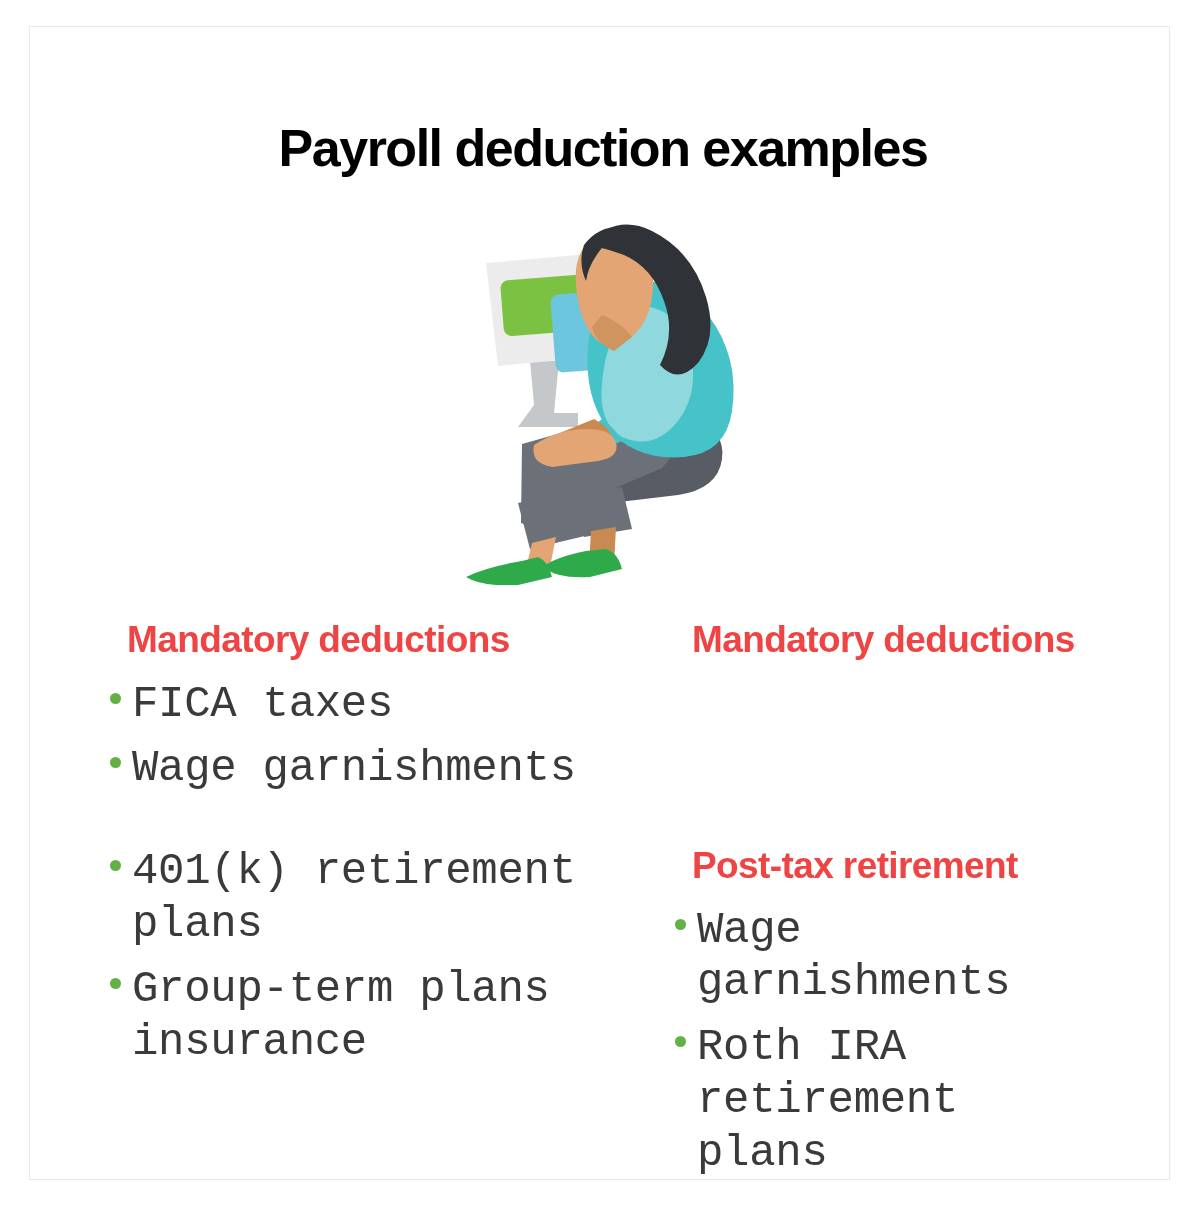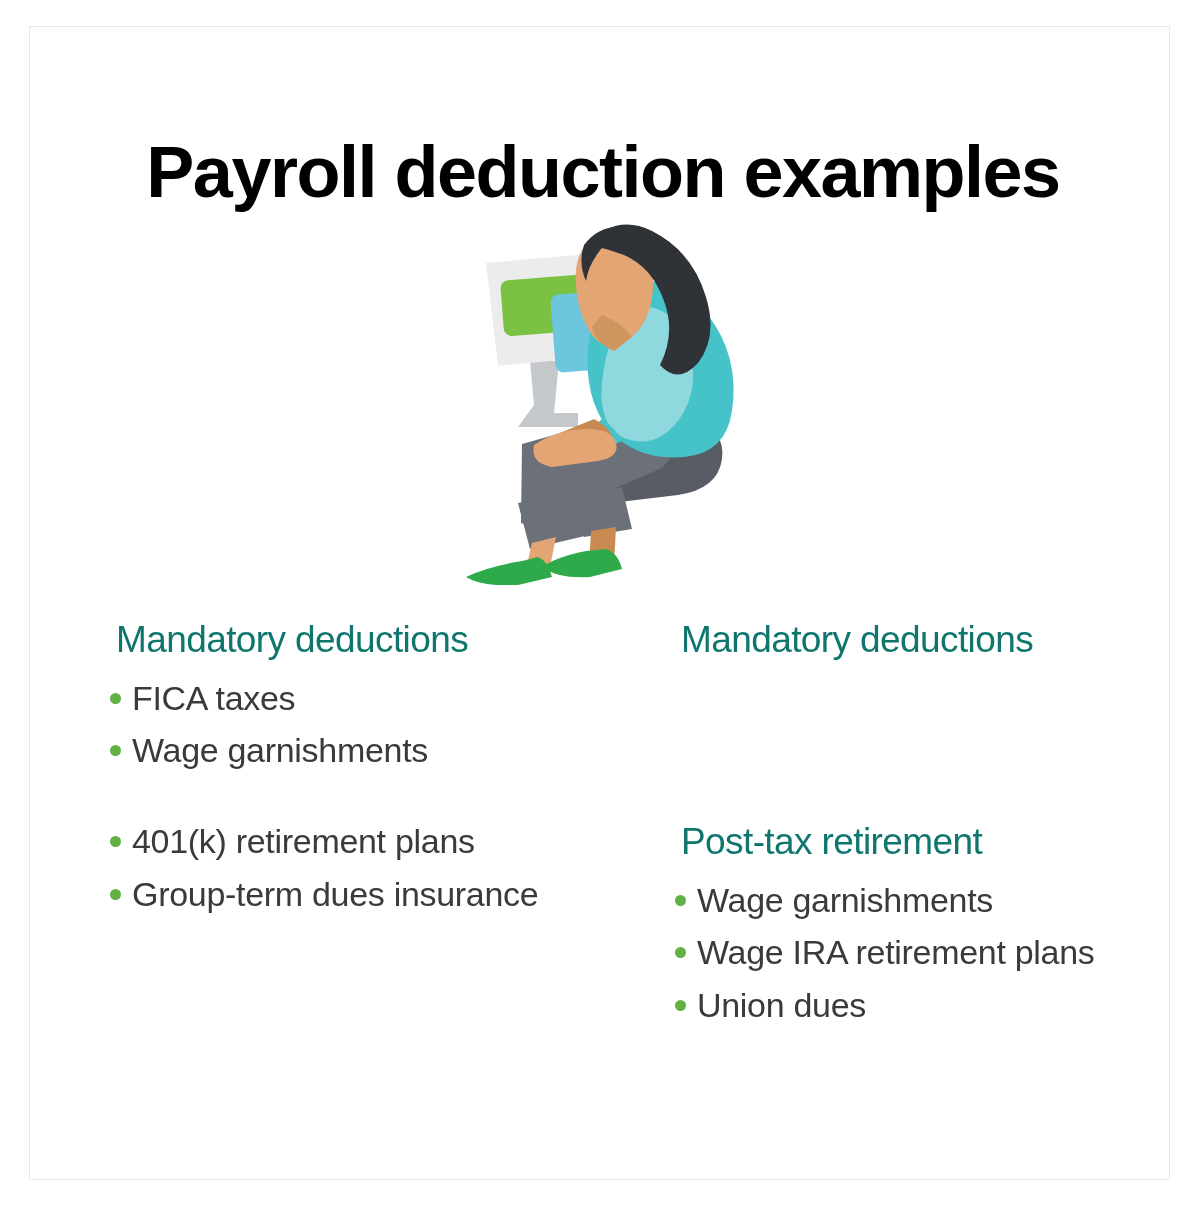--- a/index.html
+++ b/index.html
@@ -25,21 +25,21 @@
     box-sizing: border-box;
     overflow: hidden;
   }
 
   .page-title {
     position: absolute;
     left: 68px;
     top: 58px;
     width: 1010px;
     text-align: center;
-    font-size: 72px;
+    font-size: 52px;
     font-weight: bold;
     letter-spacing: -1.5px;
     color: #000000;
     line-height: 1.1;
     white-space: nowrap;
   }
 
   
   .illustration {
     position: absolute;
@@ -59,42 +59,43 @@
     display: grid;
     grid-template-columns: 565px 445px;
     grid-template-rows: auto auto;
     row-gap: 50px;
   }
 
   .section { position: relative; }
 
   .section-heading {
     font-size: 37px;
-    font-weight: normal;
-    color: #0f766e;
+    font-weight: bold;
+    color: #ef4444;
     letter-spacing: -0.6px;
-    margin: 0 0 16px 18px;
+    margin: 0 0 16px 29px;
     line-height: 1.15;
     white-space: nowrap;
   }
 
   .bullet-list {
     list-style: none;
     margin: 0;
     padding: 0;
   }
 
   .bullet-item {
     position: relative;
     padding-left: 34px;
     margin-bottom: 12px;
-    font-size: 34px;
+    font-size: 44px;
     line-height: 1.2;
     color: #3a3a3a;
     letter-spacing: -0.3px;
+    font-family: Liberation Mono, monospace;
   }
   .bullet-item:last-child { margin-bottom: 0; }
 
   .bullet-dot {
     position: absolute;
     left: 12px;
     top: 15px;
     width: 11px;
     height: 11px;
     border-radius: 50%;
@@ -182,35 +183,35 @@
     </div>
 
     <div class="section">
       <ul class="bullet-list">
         <li class="bullet-item">
           <span class="bullet-dot"></span>
           <span>401(k) retirement plans</span>
         </li>
         <li class="bullet-item">
           <span class="bullet-dot"></span>
-          <span>Group-term dues insurance</span>
+          <span>Group-term plans insurance</span>
         </li>
       </ul>
     </div>
 
     <div class="section">
       <div class="section-heading">Post-tax retirement</div>
       <ul class="bullet-list">
         <li class="bullet-item">
           <span class="bullet-dot"></span>
           <span>Wage garnishments</span>
         </li>
         <li class="bullet-item">
           <span class="bullet-dot"></span>
-          <span>Wage IRA retirement plans</span>
+          <span>Roth IRA retirement plans</span>
         </li>
         <li class="bullet-item">
           <span class="bullet-dot"></span>
           <span>Union dues</span>
         </li>
       </ul>
     </div>
 
   </div>
 </div>

